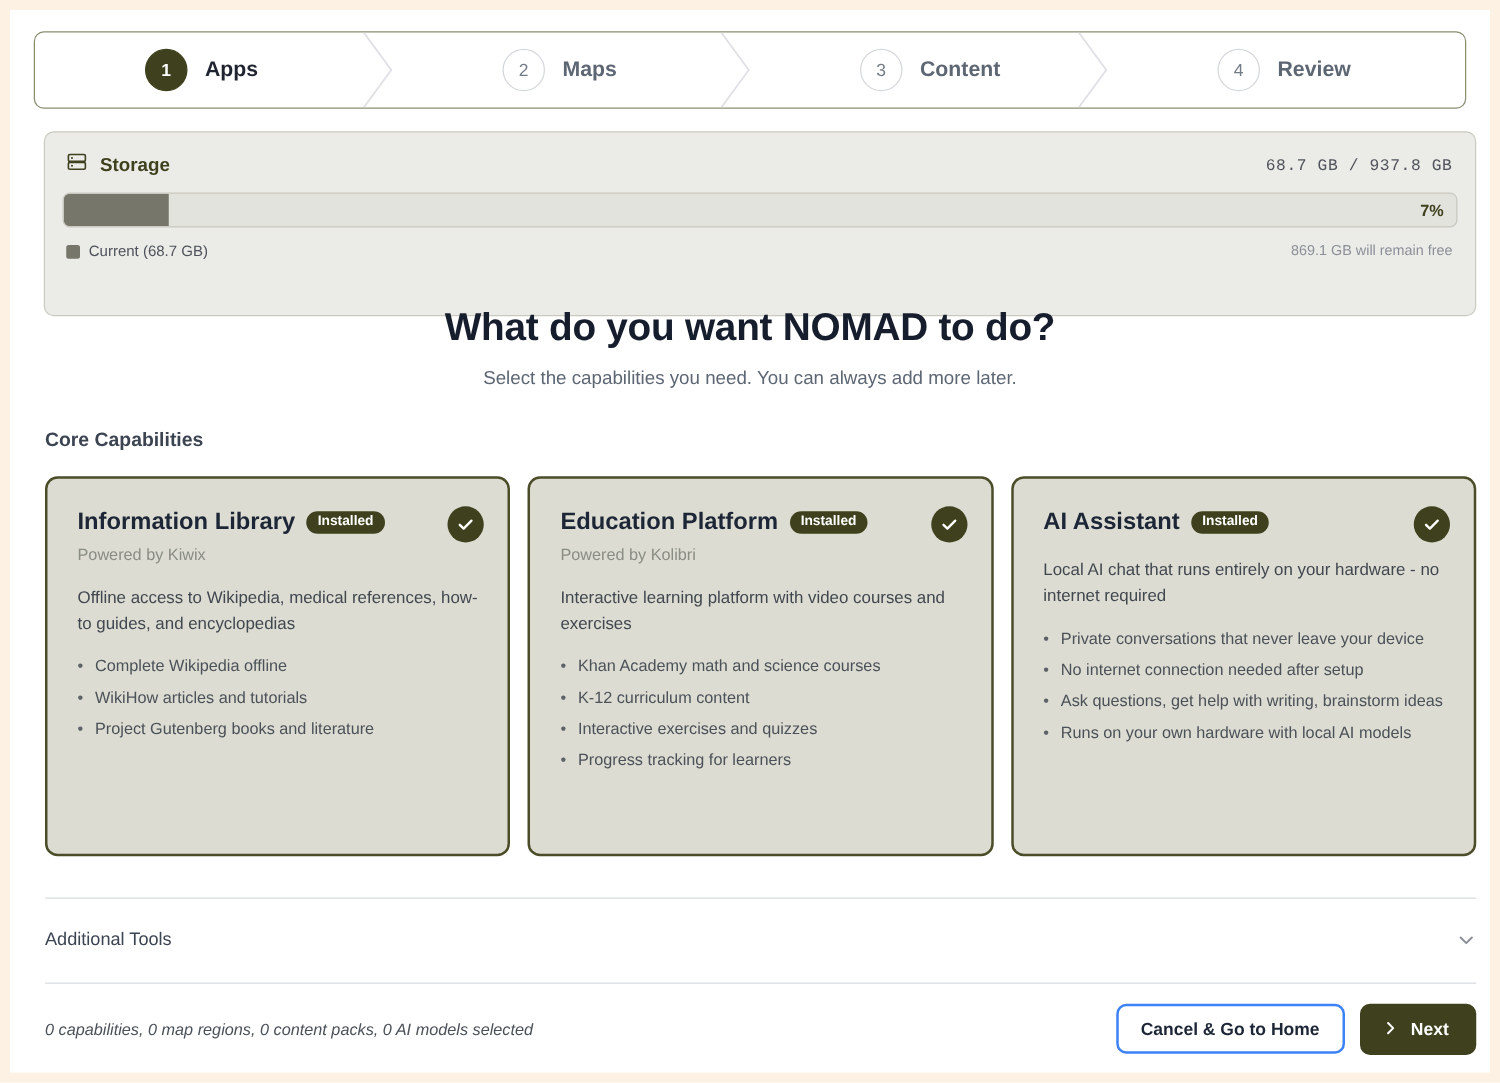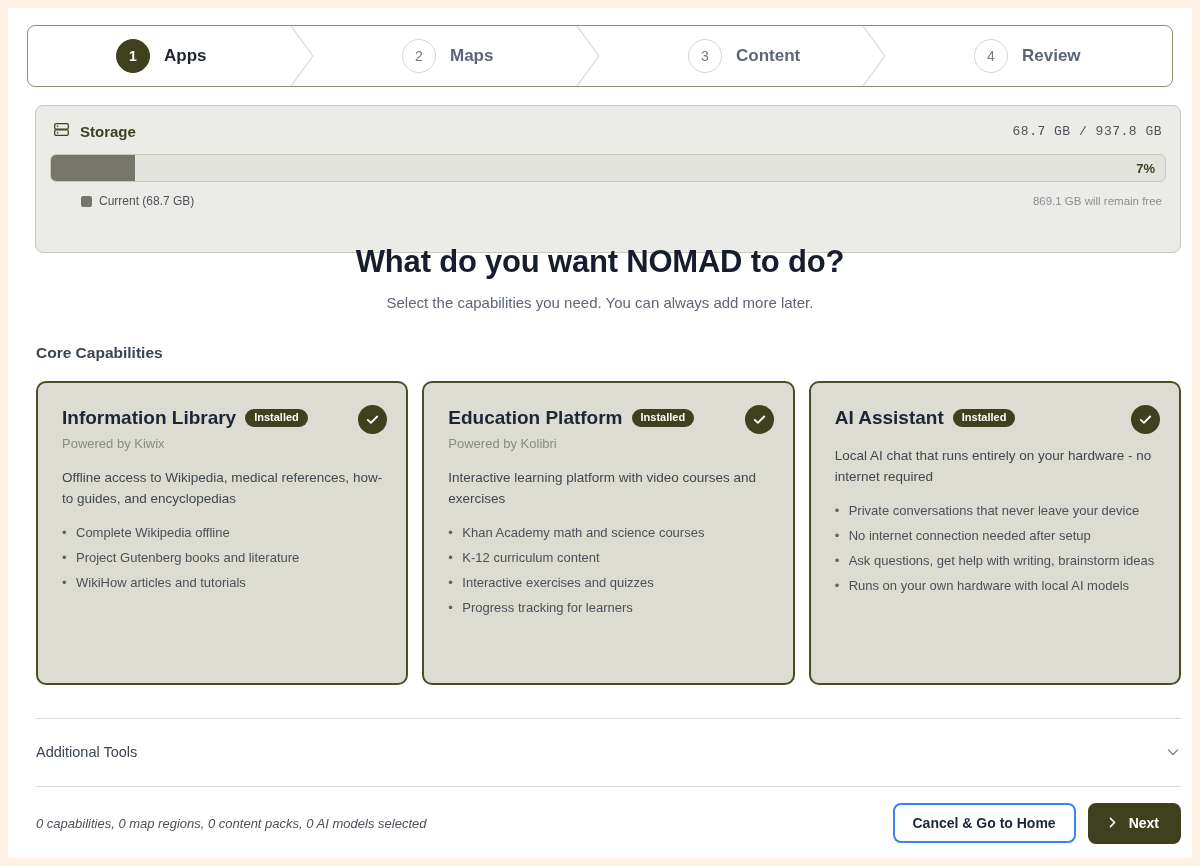--- a/index.html
+++ b/index.html
@@ -149,21 +149,20 @@
     font-weight: bold;
     color: #3f411e;
   }
   .storage-foot {
     position: absolute;
     left: 17px;
     right: 18px;
     top: 88px;
     display: flex;
     align-items: center;
-    margin-left: 28px;
   }
   .legend-swatch {
     width: 11px;
     height: 11px;
     border-radius: 2px;
     background: #76776a;
     margin-right: 7px;
     flex: 0 0 auto;
   }
   .legend-text {
@@ -458,22 +457,22 @@
       </div>
       <div class="check">
         <svg width="15" height="15" viewBox="0 0 16 16">
             <path d="M3 8.4 L6.3 11.6 L13 4.8" fill="none" stroke="#ffffff" stroke-width="2" stroke-linecap="round" stroke-linejoin="round"></path>
           </svg>
       </div>
       <div class="card-sub">Powered by Kiwix</div>
       <div class="card-desc">Offline access to Wikipedia, medical references, how-to guides, and encyclopedias</div>
       <ul class="card-list">
         <li>Complete Wikipedia offline</li>
+        <li>WikiHow articles and tutorials</li>
         <li>Project Gutenberg books and literature</li>
-        <li>WikiHow articles and tutorials</li>
       </ul>
     </div>
 
     <div class="card">
       <div class="card-head">
         <span class="card-title">Education Platform</span>
         <span class="badge">Installed</span>
       </div>
       <div class="check">
         <svg width="15" height="15" viewBox="0 0 16 16">

